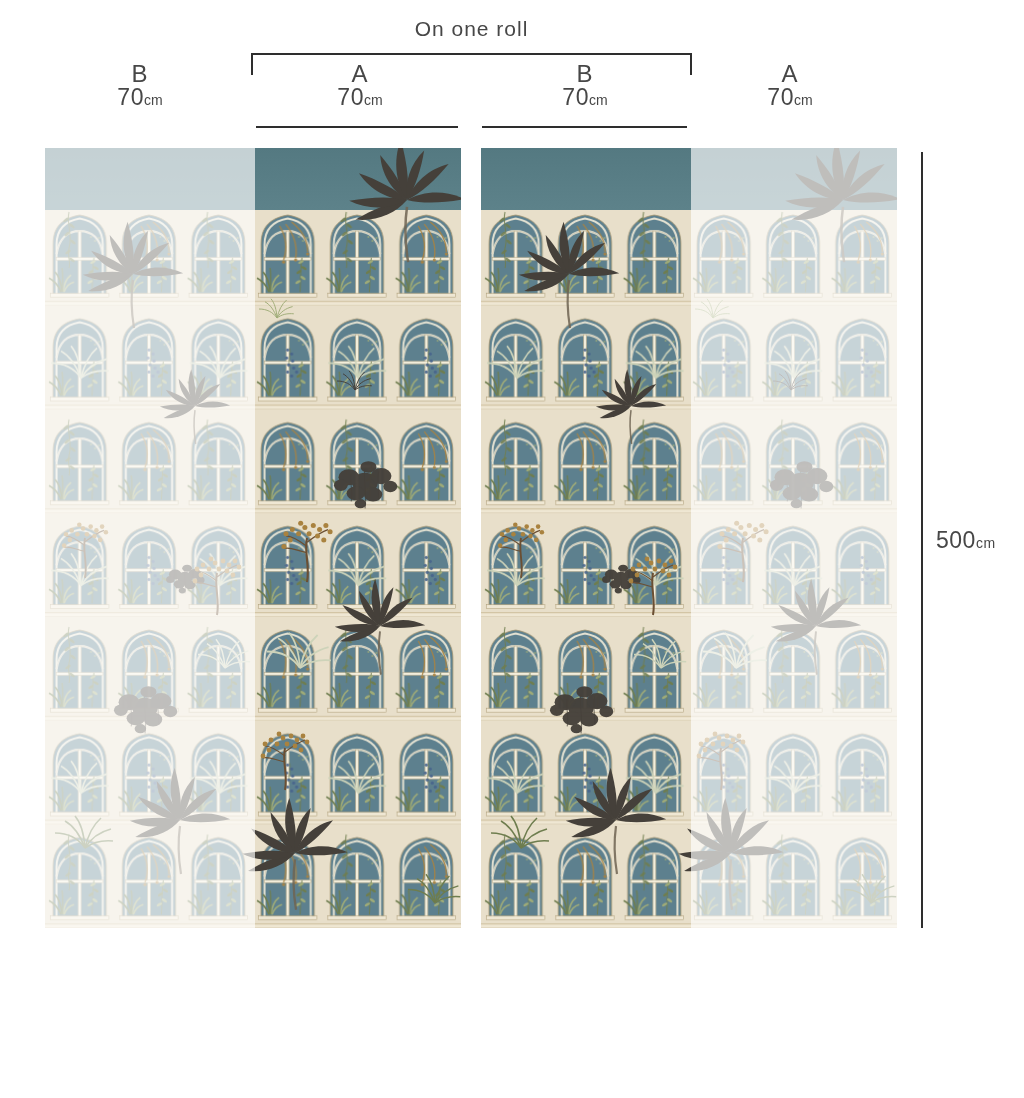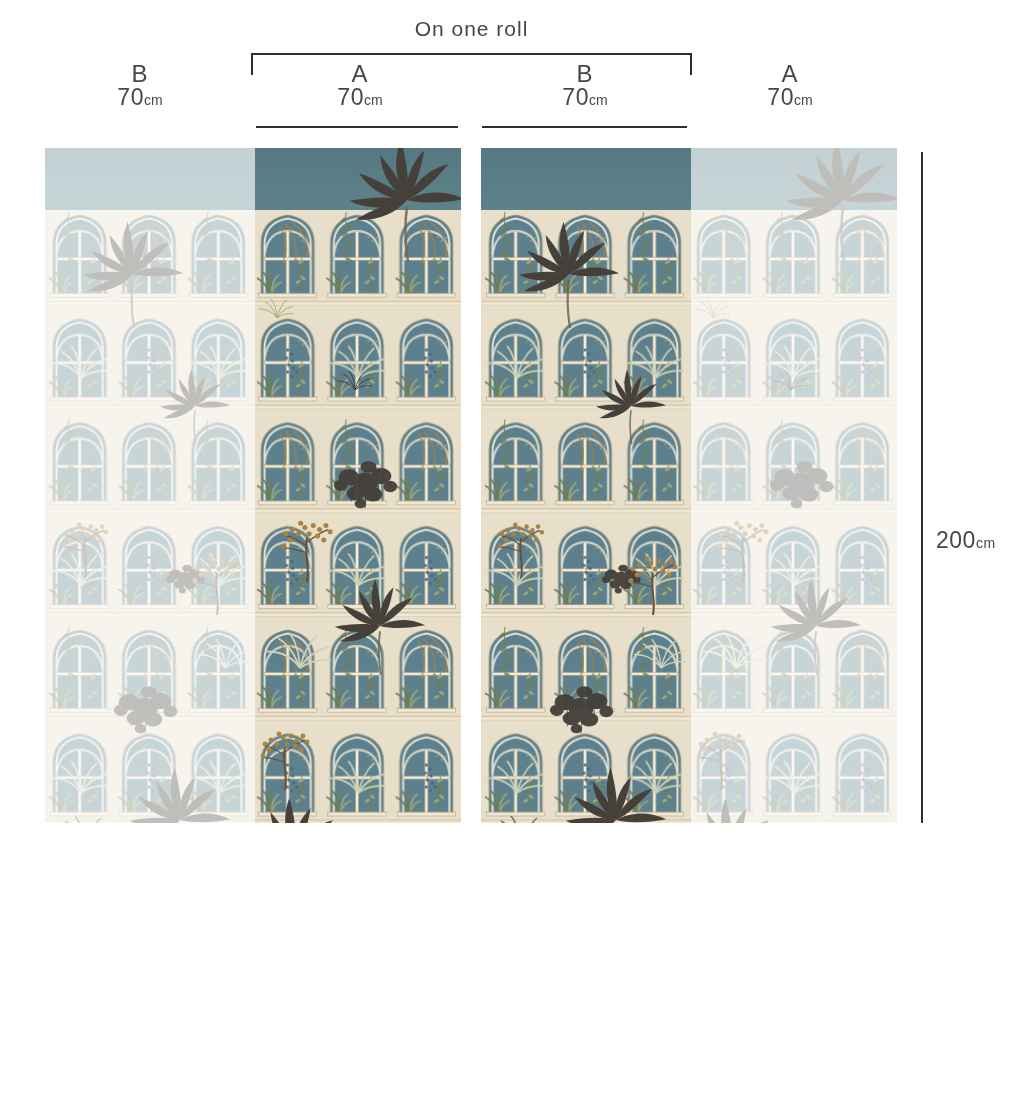--- a/index.html
+++ b/index.html
@@ -1,17 +1,17 @@
 <!DOCTYPE html>
 <html style="--sky-teal: #587d85; --facade-cream: #e8dfca; --frame-light: #f3edda; --frame-line: #a89770; --cornice-line: #c3b28c; --glass-teal: #5d808e; --sill-cream: #efe7d3; --plant-dark: #45403a; --plant-green: #6e7d4e; --plant-sage: #9fab77; --plant-pale: #cdd3b9; --plant-brown: #a9823f; --branch-brown: #6b4f33; --berry-blue: #47648c; --trunk-gray: #6f6452; --dimension-line: #2e2e2e; --label-text: #474747; --fade-overlay: #ffffff; --fade-opacity: 0.66;"><head>
 <meta charset="utf-8">
 <style>
   html,body{margin:0;padding:0;background:#ffffff;}
   .stage{
-    position:relative;width:1024px;height:823px;background:#fff;overflow:hidden;
+    position:relative;width:1024px;height:928px;background:#fff;overflow:hidden;
     font-family:"Liberation Sans", sans-serif;color:var(--label-text,#474747);
   }
   .roll-label{
     position:absolute;left:251px;top:17px;width:441px;text-align:center;
     font-size:21px;font-weight:300;letter-spacing:1px;color:var(--label-text);
   }
   .bracket{position:absolute;left:251px;top:45px;}
   .col-label{position:absolute;width:140px;text-align:center;}
   .col-label .letter{font-size:24px;font-weight:300;letter-spacing:1px;line-height:1;}
   .col-label .width{font-size:23px;font-weight:300;letter-spacing:.5px;line-height:1;}
@@ -221,15 +221,15 @@
   <svg class="art" style="left:45px" width="416" height="892" viewBox="0 0 416 892">
     <use href="#mural"></use>
     <rect class="fade" x="0" y="0" width="210" height="892"></rect>
   </svg>
   <svg class="art" style="left:481px" width="416" height="892" viewBox="0 0 416 892">
     <use href="#mural"></use>
     <rect class="fade" x="210" y="0" width="206" height="892"></rect>
   </svg>
 
   <div class="dim-line"></div>
-  <div class="height-label"><span>200</span><span class="unit">cm</span></div>
+  <div class="height-label"><span>500</span><span class="unit">cm</span></div>
 
 </div>
 
 </body></html>

